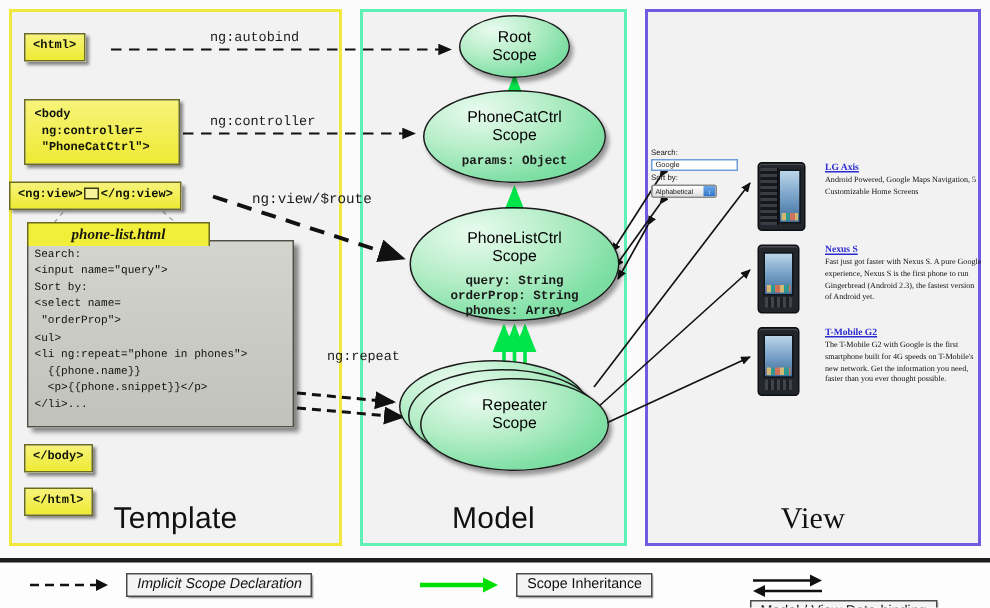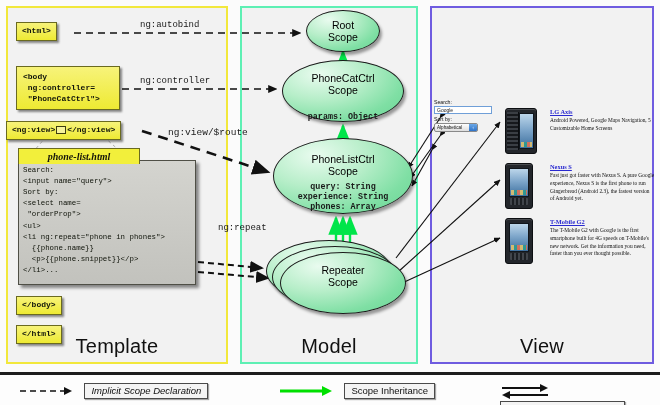--- a/index.html
+++ b/index.html
@@ -8,21 +8,21 @@
     background:#ffffff;
     font-family:"Liberation Sans",sans-serif;
     position:relative;
   }
   #stage{position:absolute;left:0;top:0;width:660px;height:405px;background:#fbfbfb;}
 
   
   .column{position:absolute;box-sizing:border-box;background:#f2f2f2;}
   #col-template{left:6px;top:6px;width:222px;height:358px;border:2px solid #f2e83c;}
   #col-model{left:240px;top:6px;width:178px;height:358px;border:2px solid #5ef0b4;}
-  #col-view{left:430px;top:6px;width:224px;height:358px;border:2px solid #6f5ce0;}
+  #col-view{left:430px;top:6px;width:224px;height:358px;border:2px solid #6f5ce0;font-family:Liberation Serif, serif;}
   .column-label{
     position:absolute;bottom:4px;width:100%;text-align:center;
     font-size:20px;color:#111;letter-spacing:.2px;
   }
 
   
   .tag{
     position:absolute;box-sizing:border-box;
     background:linear-gradient(180deg,#f7f37a 0%,#eeea33 100%);
     border:1px solid #6a6a20;
@@ -72,21 +72,21 @@
     box-shadow:2px 3px 3px rgba(0,0,0,.38);
     text-align:center;color:#000;
   }
   .scope .title{font-size:10.5px;line-height:12px;padding-top:0;}
   .scope .props{
     font-family:"Liberation Mono",monospace;
     font-size:8.4px;line-height:10px;color:#1a1a1a;font-weight:bold;
   }
   #scope-root{left:306px;top:10px;width:74px;height:42px;padding-top:8px;}
   #scope-cat{left:282px;top:60px;width:122px;height:62px;padding-top:11px;}
-  #scope-cat .props{margin-top:16px;}
+  #scope-cat .props{margin-top:6px;}
   #scope-list{left:273px;top:138px;width:140px;height:76px;padding-top:14px;}
   #scope-list .props{margin-top:5px;}
 
   
   #rep-a{left:266px;top:240px;width:126px;height:62px;}
   #rep-b{left:272px;top:246px;width:126px;height:62px;}
   #rep-c{left:280px;top:252px;width:126px;height:62px;padding-top:11px;z-index:3;}
   #rep-c .props{margin-top:5px;}
 
   
@@ -155,21 +155,21 @@
   }
 
   
   .edge-label{
     position:absolute;font-family:"Liberation Mono",monospace;
     font-size:9px;color:#1a1a1a;white-space:nowrap;
   }
   #lbl-autobind{left:140px;top:20px;}
   #lbl-controller{left:140px;top:76px;}
   #lbl-route{left:168px;top:127px;font-weight:normal;font-size:9.5px;}
-  #lbl-repeat{left:206px;top:223px;padding-left:12px;}
+  #lbl-repeat{left:206px;top:233px;padding-left:12px;}
 
   
   #wires{position:absolute;left:0;top:0;width:660px;height:405px;pointer-events:none;}
 
   
   #legend{
     position:absolute;left:0;top:372px;width:660px;height:33px;
     background:#fdfdfd;border-top:3px solid #1d1d1d;
   }
   .legend-item{position:absolute;top:6px;height:18px;}
@@ -277,21 +277,21 @@
   <div class="scope" id="scope-cat">
     <div class="title" style="white-space: pre;">PhoneCatCtrl
 Scope</div>
     <div class="props">params: Object</div>
   </div>
 
   <div class="scope" id="scope-list">
     <div class="title" style="white-space: pre;">PhoneListCtrl
 Scope</div>
     <div class="props" style="white-space: pre;">query: String
-experience: String
+orderProp: String
 phones: Array</div>
   </div>
 
   <div class="scope" id="rep-a"></div>
   <div class="scope" id="rep-b"></div>
   <div class="scope" id="rep-c">
     <div class="title" style="white-space: pre;">Repeater
 Scope</div>
   </div>
 

